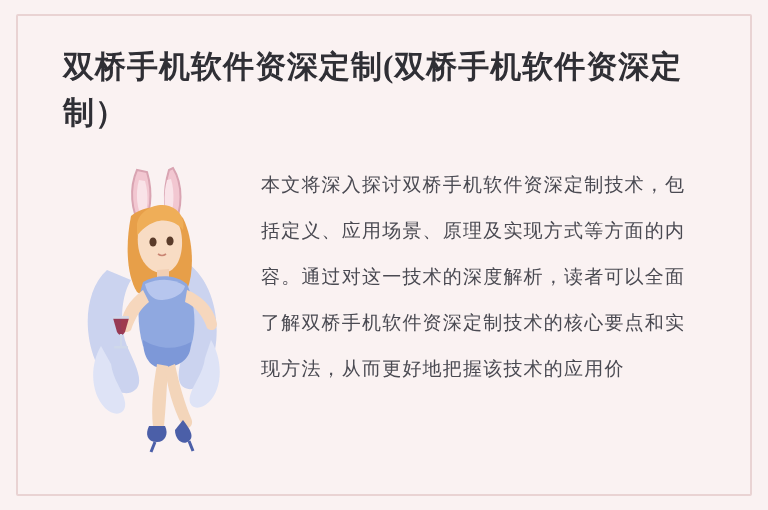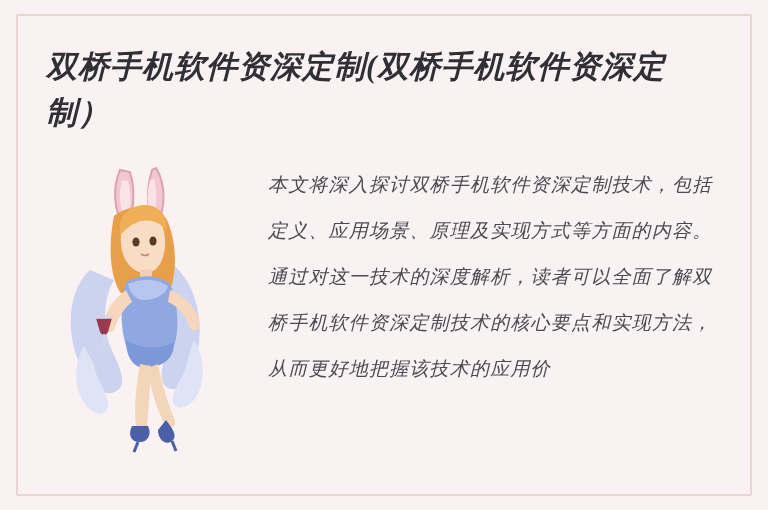--- a/index.html
+++ b/index.html
@@ -12,22 +12,21 @@
     background: #f7eeee;
     font-family: "Liberation Sans", sans-serif;
     overflow: hidden;
   }
   .page {
     position: relative;
     width: 768px;
     height: 510px;
     background: #faf2f2;
     box-sizing: border-box;
-    padding: 18px 12px;
-    font-style: italic;
+    padding: 18px 29px;
   }
   .inner-frame {
     position: absolute;
     top: 14px;
     left: 16px;
     right: 16px;
     bottom: 14px;
     border: 2px solid #e9d3d3;
     border-radius: 2px;
     box-sizing: border-box;
@@ -44,21 +43,20 @@
     font-weight: bold;
     color: #2f2f35;
     letter-spacing: 1px;
     margin: 0;
     max-width: 700px;
     font-family: "Liberation Serif", "DejaVu Serif", serif;
   }
   .body-area {
     display: flex;
     margin-top: 22px;
-    gap: 24px;
   }
   .illustration {
     width: 190px;
     flex: 0 0 190px;
     position: relative;
     height: 300px;
   }
   .paragraph {
     flex: 1;
     font-size: 19px;

